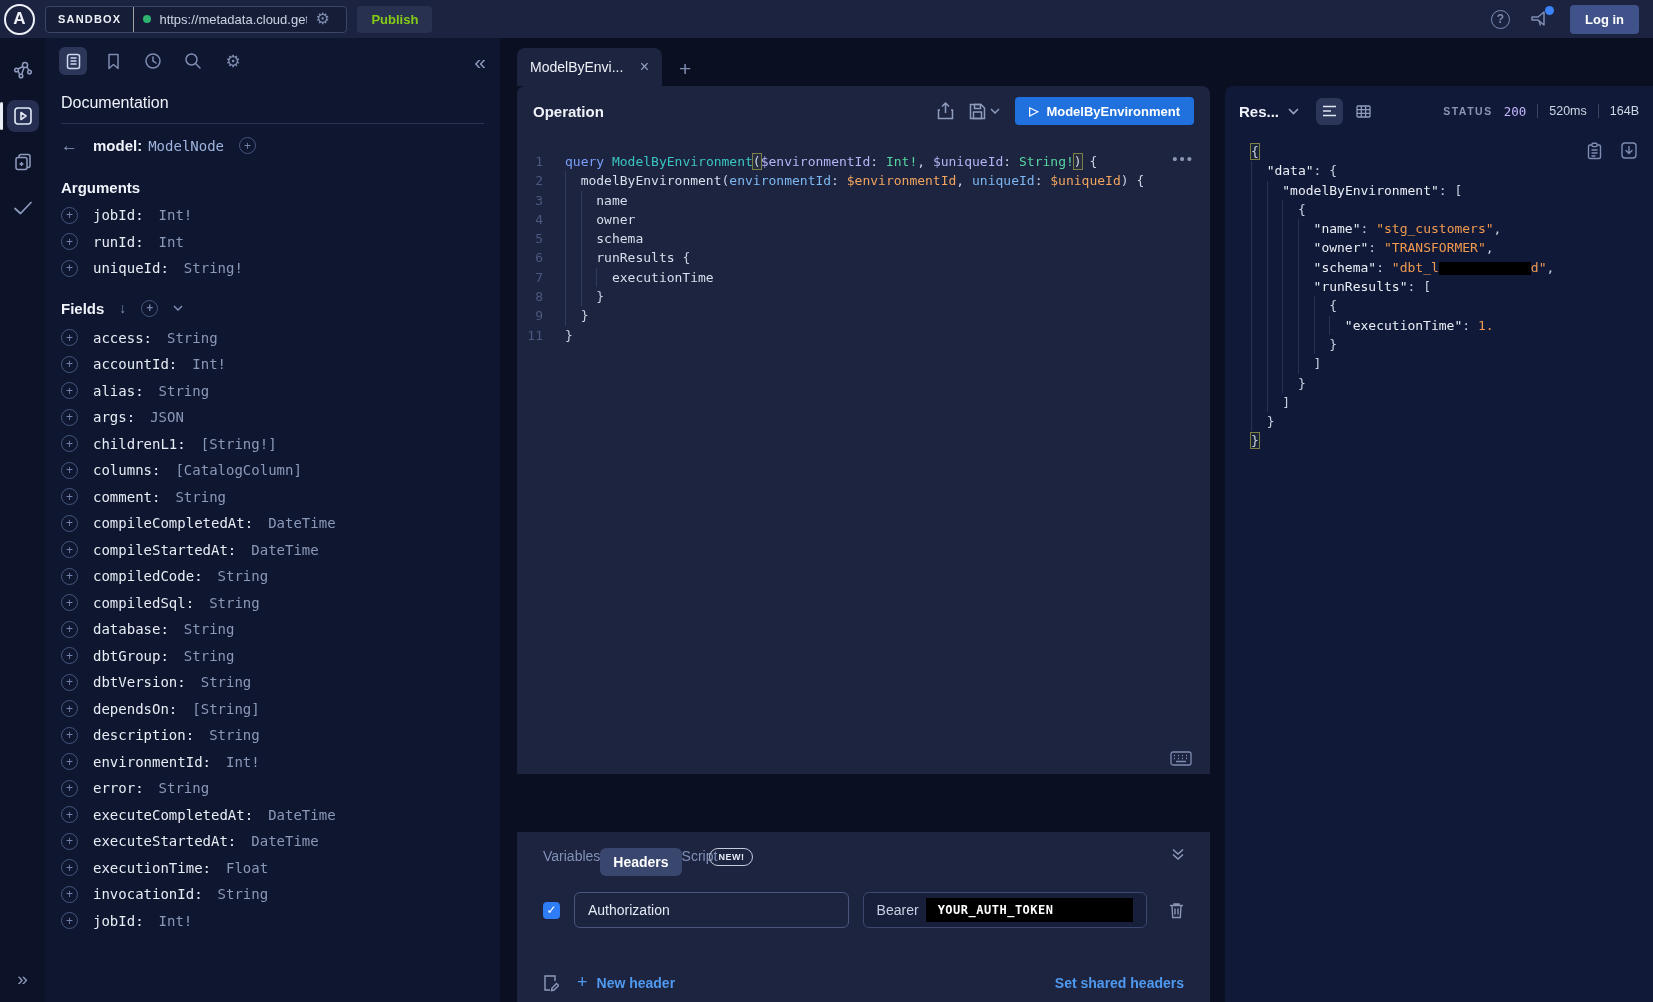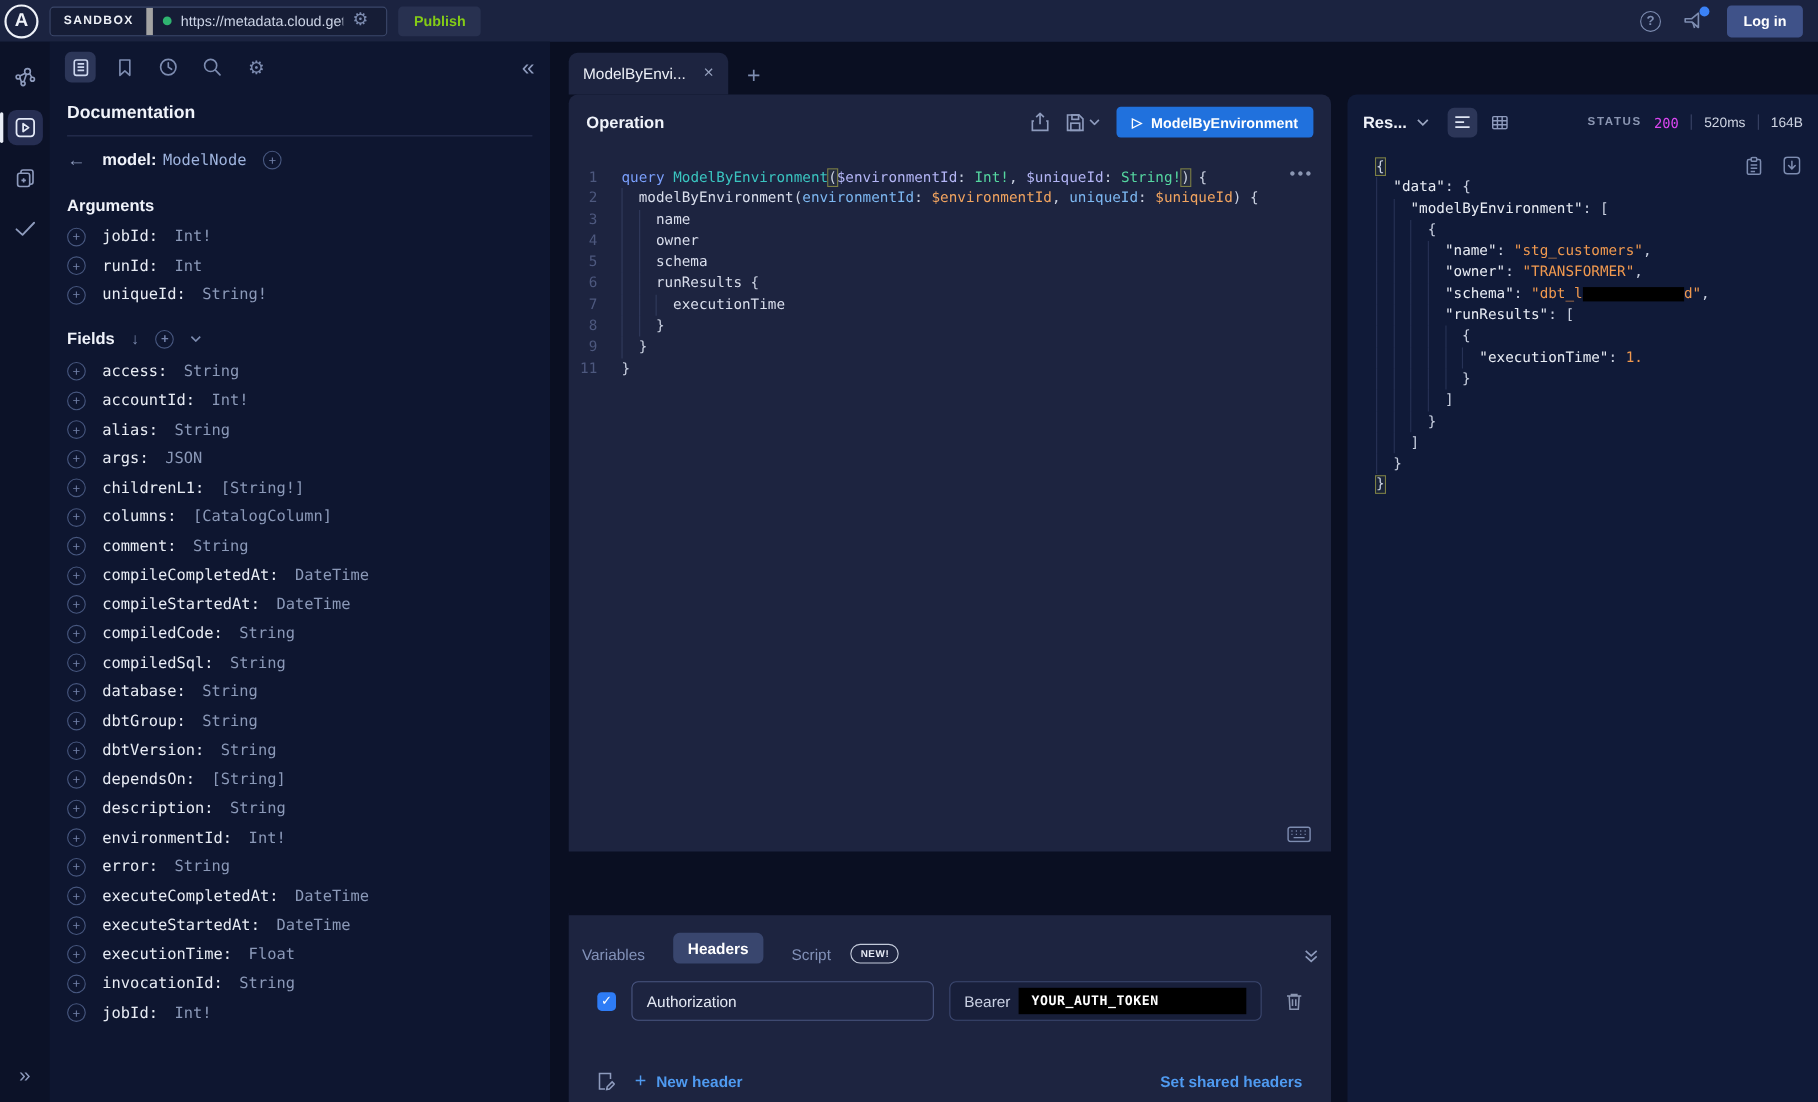--- a/index.html
+++ b/index.html
@@ -9,21 +9,21 @@
 
   
   .topbar { position:absolute; left:0; top:0; width:1653px; height:38px; background:#1b2340;
             display:flex; align-items:center; padding:0 14px 0 4px; }
   .logo { width:31px; height:31px; border:2px solid #eef1f8; border-radius:50%;
           display:flex; align-items:center; justify-content:center;
           font-weight:bold; font-size:17px; color:#eef1f8; margin-right:10px; }
   .urlgroup { display:flex; align-items:center; height:27px; border:1px solid #3b4769;
               border-radius:4px; background:#161d36; overflow:hidden; }
   .sandbox-label { padding:0 12px; font-size:11px; font-weight:bold; letter-spacing:1.2px;
-                   color:#edf0f7; border-right:6px solid #a3a3a3; height:100%;
+                   color:#edf0f7; border-right:1px solid #a3a3a3; height:100%;
                    display:flex; align-items:center; }
   .url-area { display:flex; align-items:center; gap:8px; padding:0 9px; width:212px; }
   .gdot { width:8px; height:8px; border-radius:50%; background:#2fb470; flex:none; }
   .url-text { font-size:13px; color:#ccd4e6; white-space:nowrap; overflow:hidden; width:148px; }
   .url-gear { color:#7d8cb0; font-size:16px; line-height:1; }
   .publish-btn { margin-left:10px; background:#283150; color:#84cc16; font-weight:bold;
                  font-size:13px; padding:6px 14px; border-radius:4px; }
   .topbar-right { margin-left:auto; display:flex; align-items:center; gap:20px; }
   .help-circle { width:19px; height:19px; border:1.5px solid #7d8cb0; border-radius:50%;
                  color:#7d8cb0; font-size:12px; font-weight:bold;
@@ -46,21 +46,21 @@
                  color:#8e9bbd; font-size:19px; }
 
   
   .doc { position:absolute; left:45px; top:38px; width:455px; bottom:0; background:#0e1630;
          overflow:hidden; }
   .doc-toolbar { display:flex; align-items:center; height:46px; padding:0 14px; gap:12px; }
   .doc-tool { width:28px; height:28px; display:flex; align-items:center; justify-content:center;
               color:#7d8cb0; }
   .doc-tool.sel { background:#2c3658; border-radius:6px; color:#cdd7ee; }
   .doc-collapse { margin-left:auto; color:#8e9bbd; font-size:21px; line-height:1; }
-  .doc-title { font-size:16px; font-weight:bold; color:#f0f3fa; margin:10px 16px 11px; }
+  .doc-title { font-size:16px; font-weight:normal; color:#f0f3fa; margin:10px 16px 11px; }
   .doc-hr { border-top:1px solid #2a3354; margin:0 16px; }
   .model-row { display:flex; align-items:center; gap:15px; margin:13px 16px 0; }
   .back-arrow { color:#8e9bbd; font-size:17px; line-height:1; }
   .model-label { font-weight:bold; font-size:15px; color:#f0f3fa; }
   .model-type { font-family:"DejaVu Sans Mono", monospace; font-size:14px; color:#9fb4de;
                 margin-left:-9px; }
   .sec-title { font-size:15px; font-weight:bold; color:#f0f3fa; margin:25px 16px 6px; }
   .fields-head { display:flex; align-items:center; gap:15px; }
   .fields-head .subicon { color:#7d8cb0; font-size:14px; }
   .drow { display:flex; align-items:center; gap:15px; height:26.5px; margin:0 16px;
@@ -105,21 +105,21 @@
   .c-typ { color:#55d6a0; } .c-pun { color:#c9d0e0; } .c-fld { color:#d9deec; }
   .c-arg { color:#7db8f2; } .c-vuse { color:#f2a45f; }
   .c-key { color:#e9edf5; } .c-str { color:#f0994f; } .c-num { color:#f0994f; }
   .bhl { outline:1px solid #7c7f45; background:rgba(110,115,60,0.10); }
   .redact { display:inline-block; width:92px; height:13px; background:#000;
             vertical-align:middle; }
 
   
   .bottompanel { position:absolute; left:517px; top:830px; width:693px; height:172px;
                  background:#1d2440; border-top:2px solid #0a0f22; }
-  .btabs { display:flex; align-items:flex-end; gap:26px; padding:16px 12px 0; }
+  .btabs { display:flex; align-items:flex-start; padding:16px 26px 0; }
   .btab { color:#8291b8; font-size:14px; }
   .btab.sel { background:#39466e; color:#fff; font-weight:bold; padding:6px 13px;
               border-radius:6px; }
   .newbadge { border:1px solid #c3cada; border-radius:9px; color:#e6eaf4; font-size:9px;
               font-weight:bold; letter-spacing:0.5px; padding:3px 8px; margin-left:-8px; }
   .bcollapse { margin-left:auto; color:#8e9bbd; }
   .hrow { display:flex; align-items:center; margin:16px 26px 0; gap:14px; }
   .chk { width:17px; height:17px; border-radius:4px; background:#2e7cf6; color:#fff;
          font-size:12px; display:flex; align-items:center; justify-content:center; flex:none; }
   .hinput { width:280px; height:36px; border:1px solid #4a5680; border-radius:6px;
@@ -143,21 +143,21 @@
           border-radius:8px 0 0 0; overflow:hidden; }
   .resphead { display:flex; align-items:center; height:50px; padding:0 14px; gap:9px; }
   .resp-title { font-size:15px; font-weight:bold; color:#f0f3fa; }
   .resp-chevron { color:#9aa5c0; }
   .viewtoggle { display:flex; gap:7px; margin-left:8px; }
   .vt { width:27px; height:27px; display:flex; align-items:center; justify-content:center;
         color:#8e9bbd; }
   .vt.sel { background:#2c3658; border-radius:6px; color:#dfe6f4; }
   .statuses { margin-left:auto; display:flex; align-items:center; gap:11px; }
   .stat-label { color:#8b96b2; letter-spacing:1.5px; font-weight:bold; font-size:10.5px; }
-  .stat-200 { color:#d946ef; font-family:"DejaVu Sans Mono", monospace; font-size:12.5px; }
+  .stat-200 { color:#c4b5fd; font-family:"DejaVu Sans Mono", monospace; font-size:12.5px; }
   .sep { width:1px; height:14px; background:#3a4466; }
   .stat-val { color:#d0d6e4; font-size:12.5px; }
   .jsonwrap { position:relative; padding:6px 0 0 11px; font-family:"DejaVu Sans Mono", monospace;
               font-size:13px; line-height:19.3px; }
   .jsonicons { position:absolute; top:6px; right:16px; display:flex; gap:19px; color:#7d8cb0; }
   .jl { white-space:pre; padding-left:15px; }
   .jl.wrap { padding-left:0; }
 
   svg { display:block; }
 </style>

